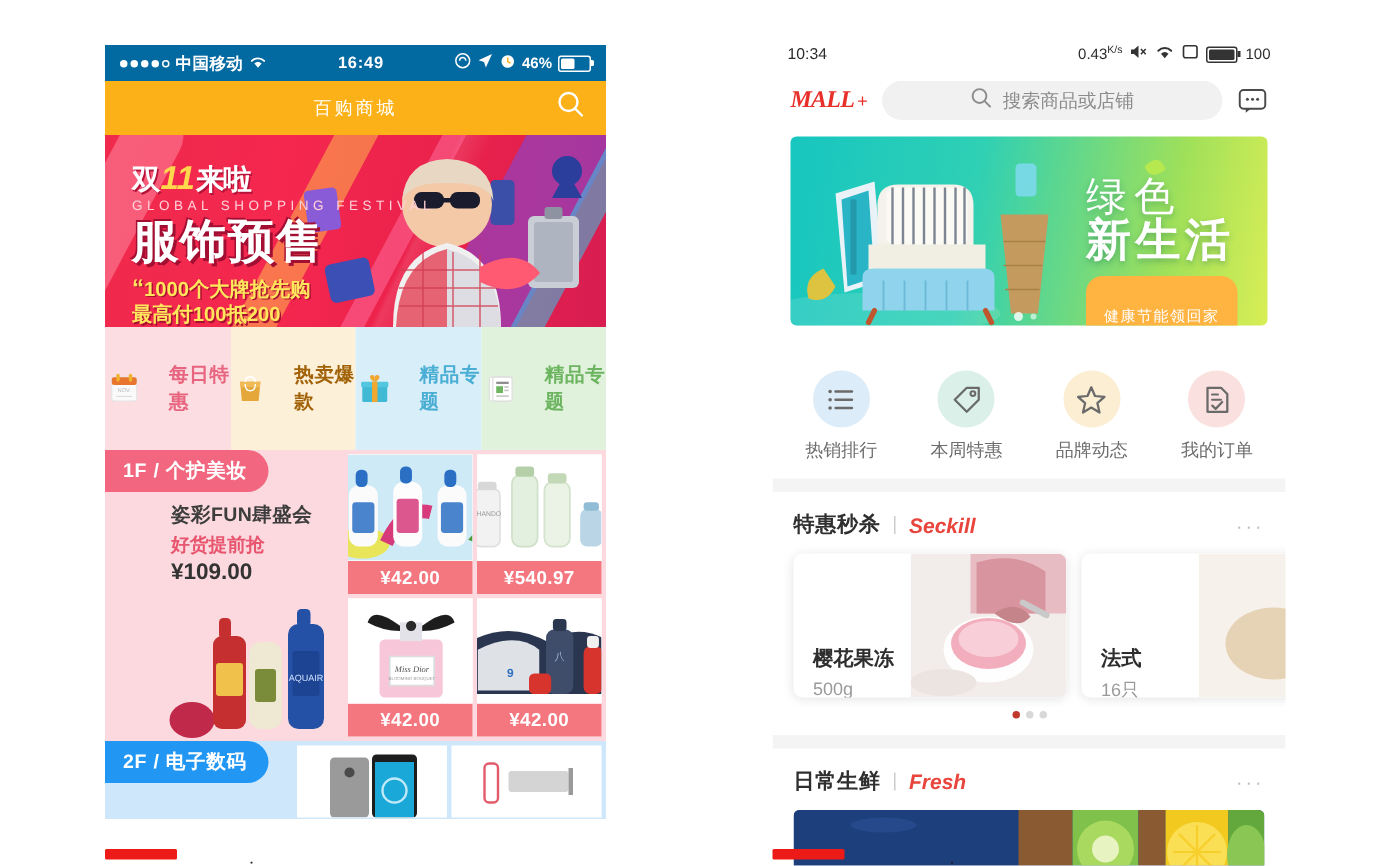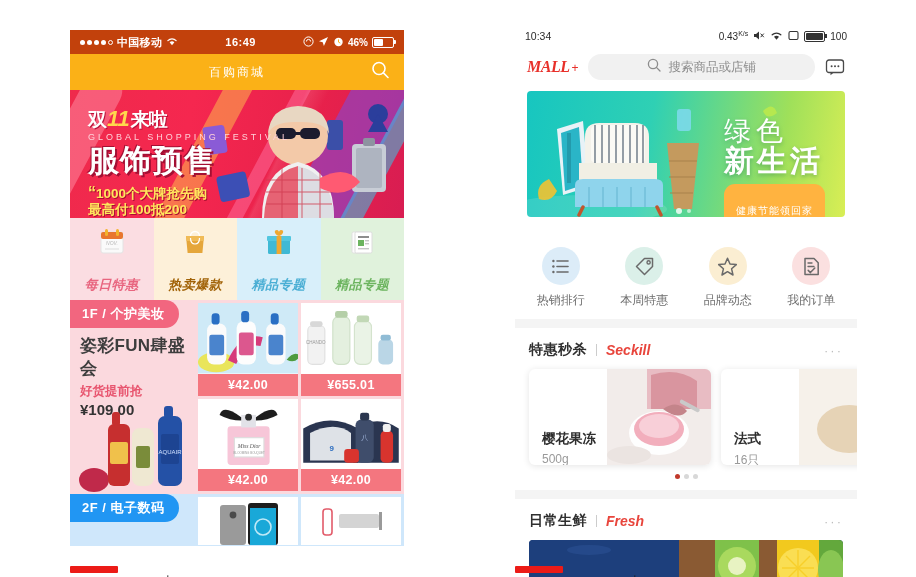--- a/index.html
+++ b/index.html
@@ -4,21 +4,21 @@
 <style>
   html,body{margin:0;padding:0;background:#ffffff;}
   body{width:916px;height:577px;overflow:hidden;font-family:"Liberation Sans","DejaVu Sans",sans-serif;}
   .stage{position:relative;width:916px;height:577px;background:#fff;}
 
   
   .phone{position:absolute;overflow:hidden;background:#fff;}
 
   
   #phoneLeft{left:70px;top:30px;width:334px;height:547px;}
-  .ios-status{height:24px;background:#c2410c;display:flex;align-items:center;padding:0 10px;color:#fff;font-size:11px;font-weight:bold;}
+  .ios-status{height:24px;background:#0369a1;display:flex;align-items:center;padding:0 10px;color:#fff;font-size:11px;font-weight:bold;}
   .ios-dots{display:flex;align-items:center;gap:2px;margin-right:4px;}
   .ios-dots i{width:5px;height:5px;border-radius:50%;background:#fff;display:block;}
   .ios-dots i.hollow{background:transparent;border:1px solid #fff;width:3px;height:3px;}
   .carrier{font-size:11px;letter-spacing:.3px;}
   .wifi-ico{margin-left:4px;font-size:11px;}
   .ios-time{flex:1;text-align:center;font-size:11px;letter-spacing:.5px;}
   .ios-right{display:flex;align-items:center;gap:4px;font-size:10px;}
   .batt{width:20px;height:9px;border:1px solid #fff;border-radius:2px;position:relative;display:inline-block;}
   .batt::after{content:"";position:absolute;right:-3px;top:2px;width:2px;height:4px;background:#fff;border-radius:0 1px 1px 0;}
   .batt i{position:absolute;left:1px;top:1px;bottom:1px;width:46%;background:#fff;display:block;border-radius:1px;}
@@ -38,28 +38,28 @@
     text-shadow:1px 1px 0 #b5123a;}
   .bn-d11 .n{font-size:22px;font-weight:bold;color:#ffd84d;font-style:italic;}
   .bn-sub{font-size:9px;color:#ffd0d8;letter-spacing:3px;margin-top:-1px;}
   .bn-main{font-size:31px;font-weight:bold;color:#fff;letter-spacing:1px;line-height:1.05;margin-top:3px;
     text-shadow:2px 2px 0 #a30f33,-1px -1px 0 #a30f33;}
   .bn-quote{margin-top:6px;color:#ffe65c;font-weight:bold;font-size:13.5px;line-height:1.18;text-shadow:1px 1px 0 #a81030;}
   .bn-quote .q{font-size:16px;}
   .bn-model{position:absolute;right:2px;bottom:0;width:200px;height:128px;z-index:4;}
 
   .cats{display:flex;height:82px;}
-  .cat{flex:1;display:flex;flex-direction:column;align-items:center;justify-content:center;gap:17px;font-style:italic;}
+  .cat{flex:1;display:flex;flex-direction:row;align-items:center;justify-content:center;gap:17px;}
   .cat .lbl{font-size:13px;font-weight:bold;letter-spacing:.5px;}
 
   .floor{position:relative;}
   .floor-tag{position:absolute;left:0;top:0;padding:5px 14px 5px 12px;border-radius:0 18px 18px 0;color:#fff;font-size:13px;font-weight:bold;z-index:5;letter-spacing:.5px;}
-  .floor1{background:#fbd9de;display:flex;padding-top:0;min-height:194px;}
+  .floor1{background:#fbd9de;display:flex;padding-top:0;min-height:194px;padding-left:34px;}
   .floor-left{width:128px;position:relative;padding:34px 0 0 10px;box-sizing:border-box;}
-  .fl-title{font-size:17px;font-weight:bold;color:#3d3d3d;letter-spacing:.3px;}
+  .fl-title{font-size:13px;font-weight:bold;color:#3d3d3d;letter-spacing:.3px;}
   .fl-sub{font-size:12.5px;color:#e8556f;font-weight:bold;margin-top:3px;}
   .fl-price{font-size:15px;font-weight:bold;color:#333;margin-top:1px;}
   .fl-img{position:absolute;left:2px;bottom:0;width:126px;height:96px;}
   .pgrid{flex:1;display:grid;grid-template-columns:1fr 1fr;gap:3px;padding:3px 3px 3px 0;}
   .pcell{background:#fff;display:flex;flex-direction:column;}
   .pcell .pimg{flex:1;position:relative;overflow:hidden;background:#fff;}
   .pcell .pprice{background:#f4767f;color:#fff;font-size:12.5px;font-weight:bold;text-align:center;padding:4px 0;letter-spacing:.3px;}
 
   .floor2{background:#cfe7fb;min-height:52px;display:flex;position:relative;}
   .floor2 .floor-tag{background:#2196f3;}
@@ -321,21 +321,21 @@
               <rect x="14" y="16" width="11" height="5" rx="2" fill="#d8d8d8"></rect>
               <rect x="34" y="12" width="15" height="42" rx="5" fill="#e4f0df" stroke="#cfe0c8"></rect>
               <rect x="36" y="7" width="11" height="6" rx="2" fill="#b5cfa8"></rect>
               <rect x="53" y="16" width="15" height="38" rx="5" fill="#eaf3e6" stroke="#d4e3cd"></rect>
               <rect x="55" y="11" width="11" height="6" rx="2" fill="#c2d8b6"></rect>
               <rect x="74" y="32" width="13" height="22" rx="4" fill="#bad6e6"></rect>
               <rect x="76" y="28" width="9" height="5" rx="2" fill="#90bcd5"></rect>
               <text x="19" y="36" font-size="4" fill="#9a9a9a" text-anchor="middle" font-family="Liberation Sans">CHANDO</text>
             </svg>
           </div>
-          <div class="pprice">¥655.01</div>
+          <div class="pprice">¥540.97</div>
         </div>
         <div class="pcell">
           <div class="pimg">
             <svg width="100%" height="100%" viewBox="0 0 100 62" preserveAspectRatio="xMidYMid slice">
               <rect width="100" height="62" fill="#fff"></rect>
               <rect x="32" y="24" width="37" height="34" rx="3" fill="#f7c6d8"></rect>
               <rect x="38" y="34" width="26" height="17" fill="#fff" stroke="#ddd"></rect>
               <text x="51" y="43" font-size="5" fill="#555" text-anchor="middle" font-family="Liberation Serif" font-style="italic">Miss Dior</text>
               <text x="51" y="48" font-size="2.6" fill="#999" text-anchor="middle" font-family="Liberation Sans">BLOOMING BOUQUET</text>
               <rect x="44" y="14" width="13" height="11" fill="#e2e2e8"></rect>

